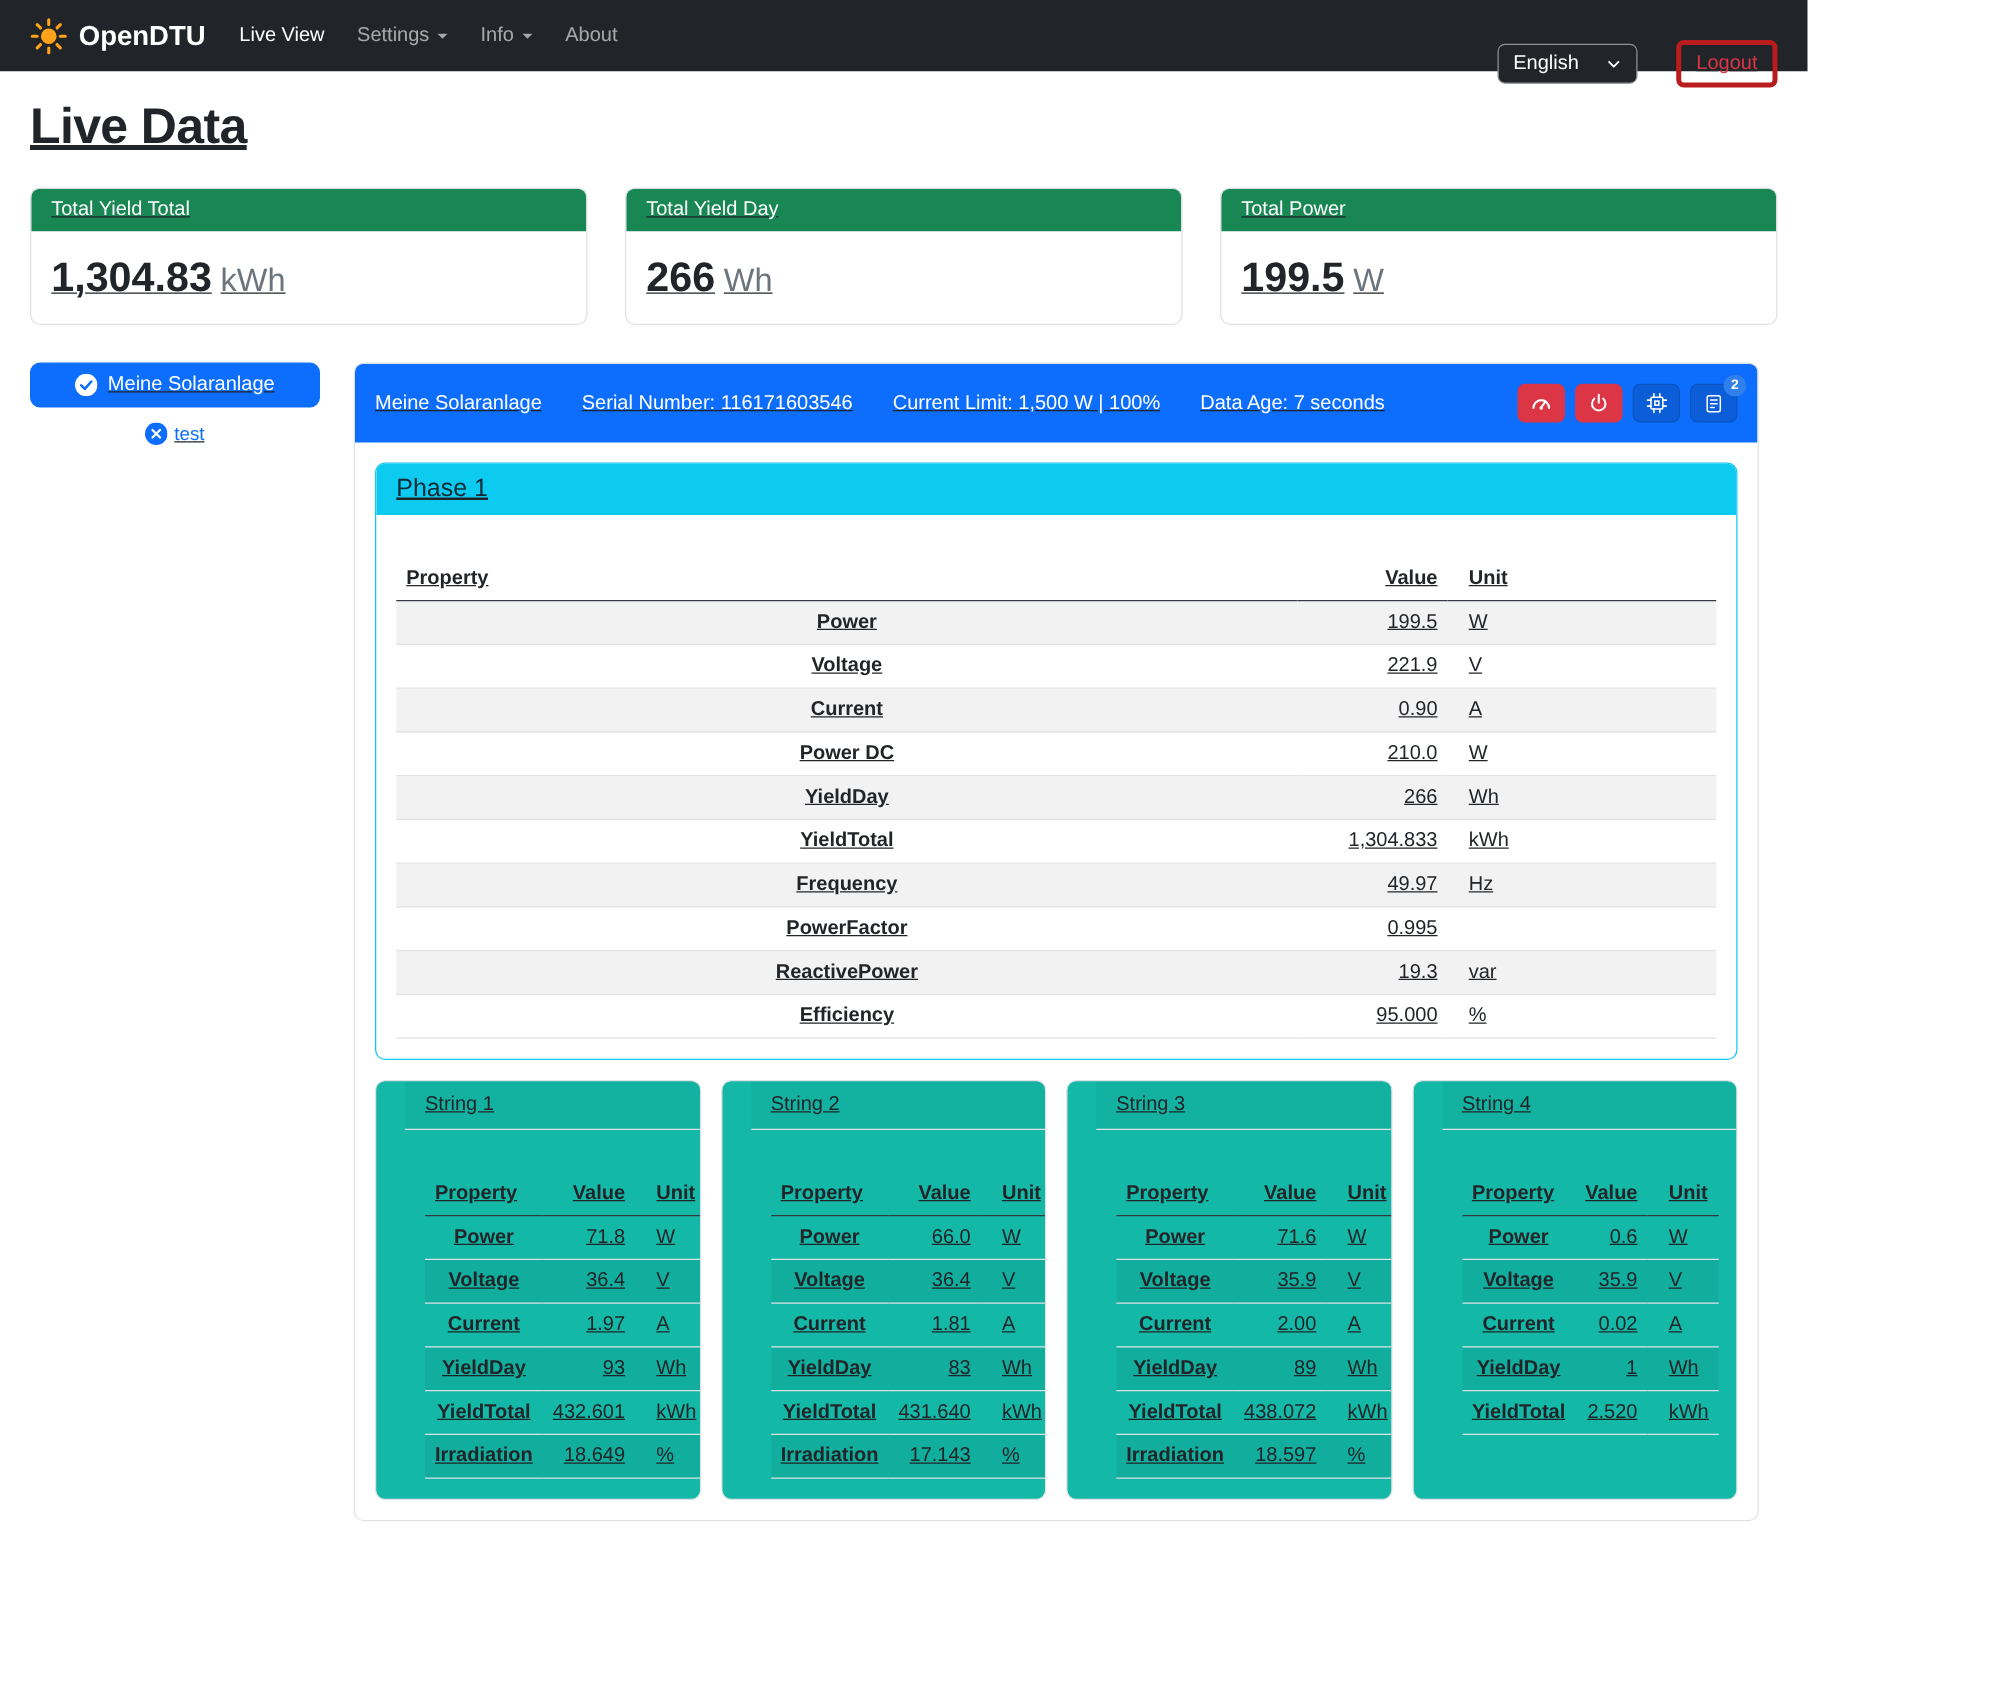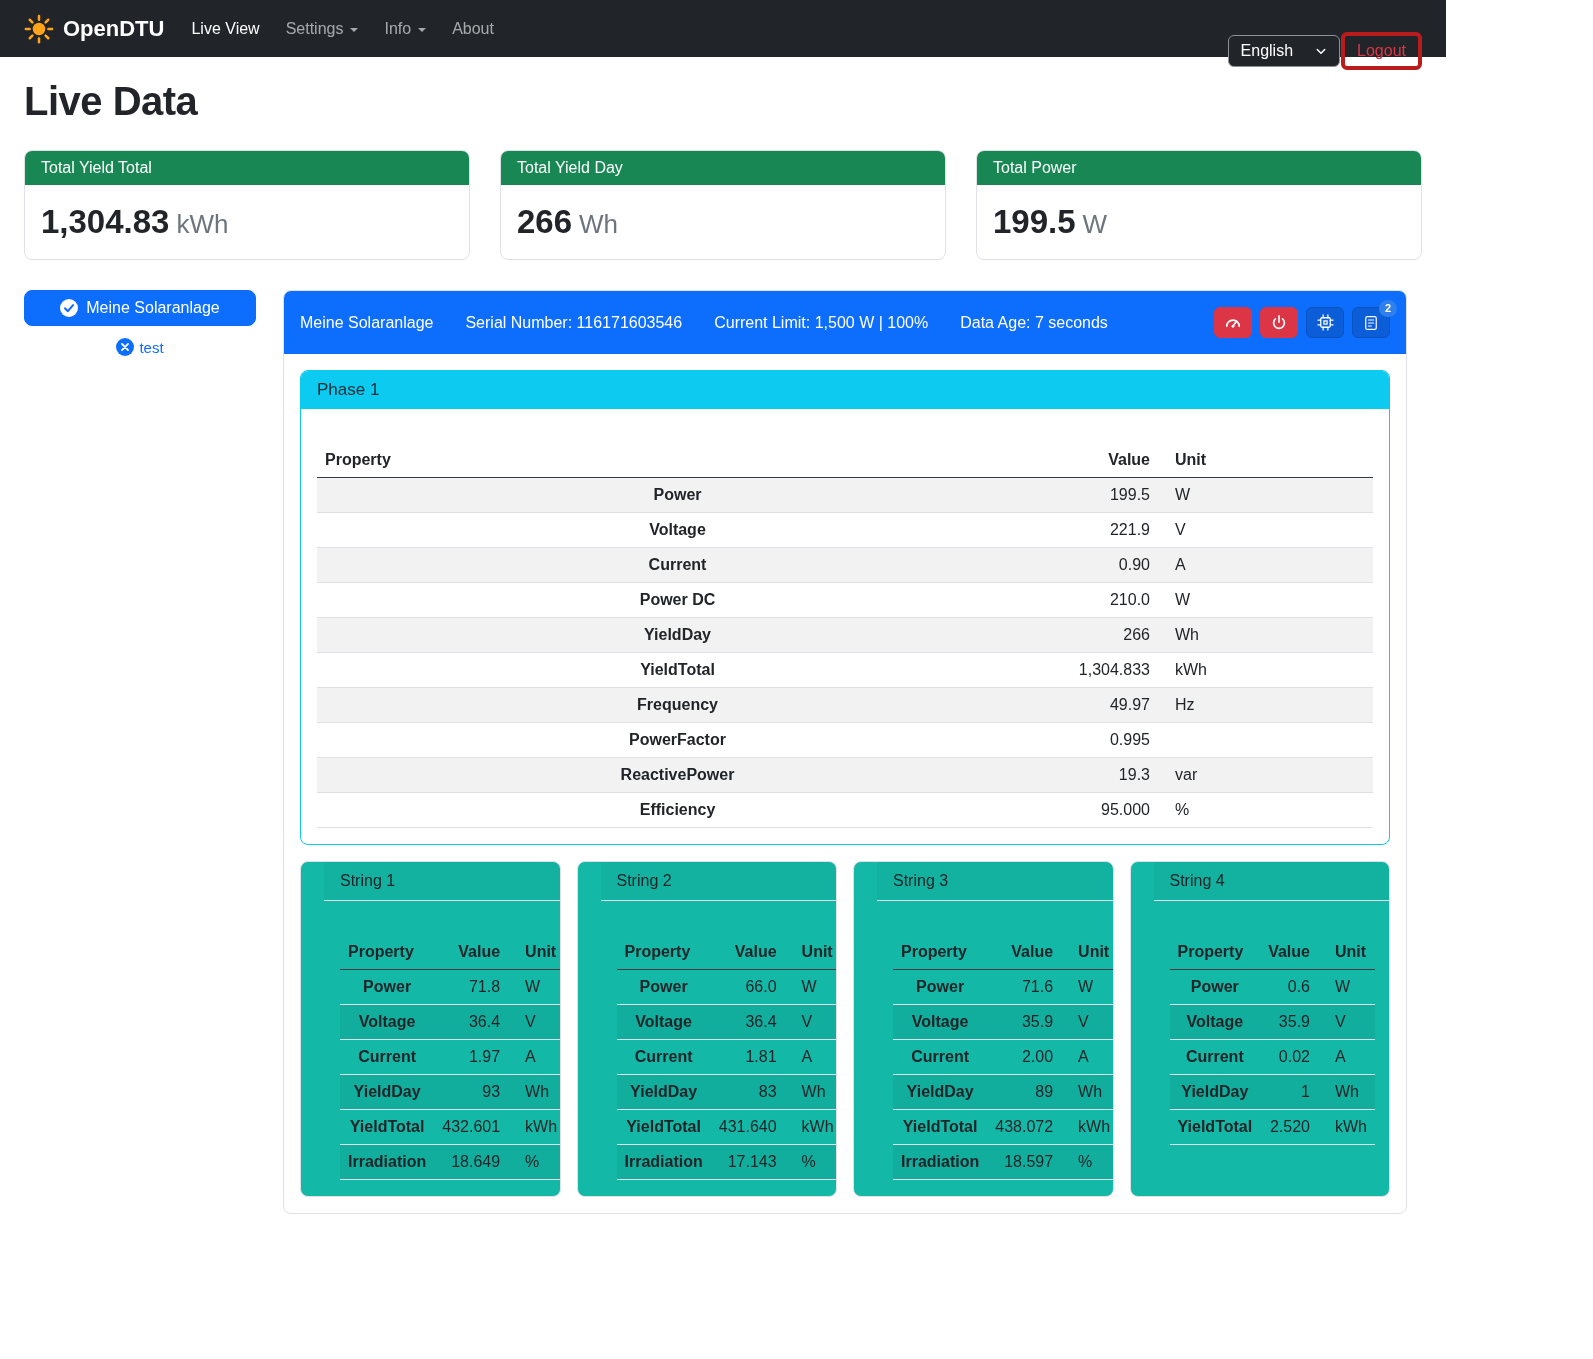--- a/index.html
+++ b/index.html
@@ -1,36 +1,36 @@
 <!DOCTYPE html>
 <html><head>
 <meta charset="utf-8">
 <style>
   * { box-sizing: border-box; margin: 0; padding: 0; }
   html,body { background:#fff; }
   body {
     font-family: "Liberation Sans", "DejaVu Sans", sans-serif;
     color:#212529; font-size:16px;
   }
-  .page { width:1446px; min-height:1359px; }
+  .page { width:1446px; min-height:1359px;text-decoration:underline; }
 
   
   .navbar {
     background:#212529; height:57px; display:flex; align-items:center;
     padding:0 24px;
   }
   .brand { display:flex; align-items:center; gap:9px; color:#fff; font-size:22px; font-weight:700; margin-right:14px; cursor:pointer; }
   .nav-links { display:flex; align-items:center; }
   .nav-link { color:rgba(255,255,255,.6); padding:8px 13px; cursor:pointer; white-space:nowrap; }
   .nav-link.active { color:#fff; }
   .caret::after {
     content:""; display:inline-block; margin-left:7px; vertical-align:2px;
     border:4px solid transparent; border-top-color:currentColor; border-bottom:none;
   }
-  .nav-right { margin-left:auto; display:flex; align-items:center; gap:1px;margin-top:44px; }
+  .nav-right { margin-left:auto; display:flex; align-items:center; gap:31px;margin-top:44px; }
   .lang-select {
     display:flex; align-items:center; gap:22px; color:#fff;
     border:1px solid #8b9298; border-radius:6px; padding:6px 12px; cursor:pointer;
     background:#212529;
   }
   .logout-btn {
     background:transparent; color:#dc3545; border:4px solid #b91c1c; border-radius:6px;
     padding:6px 12px; font-size:16px; font-family:inherit; cursor:pointer;
   }
 
@@ -72,21 +72,21 @@
   .icon-btn.red { background:#dc3545; border:1px solid #dc3545; }
   .icon-btn.blue { background:#0b5ed7; border:1px solid #0a53be; }
   .badge {
     position:absolute; top:-8px; right:-8px; background:#2f80ed; color:#fff;
     font-size:11px; font-weight:700; padding:3px 6px; border-radius:9px; line-height:1;
   }
   .panel-body { padding:16px; }
 
   
   .phase-card { border:1px solid #0dcaf0; border-radius:8px; overflow:hidden; margin-bottom:16px; }
-  .phase-header { background:#0dcaf0; color:#102a33; padding:9px 16px; font-size:17px; }
+  .phase-header { background:#0dcaf0; color:#102a33; padding:9px 16px; font-size:20px; }
   .phase-body { padding:16px; }
 
   
   table { width:100%; border-collapse:collapse; font-size:16px;margin-top:18px; }
   th, td { padding:8px; }
   thead th { text-align:left; font-weight:700; }
   thead tr { border-bottom:1px solid #343a40; }
   tbody tr { border-bottom:1px solid #dee2e6; }
   tbody th.prop { text-align:center; font-weight:700; }
   td.val, th.val { text-align:right; }

